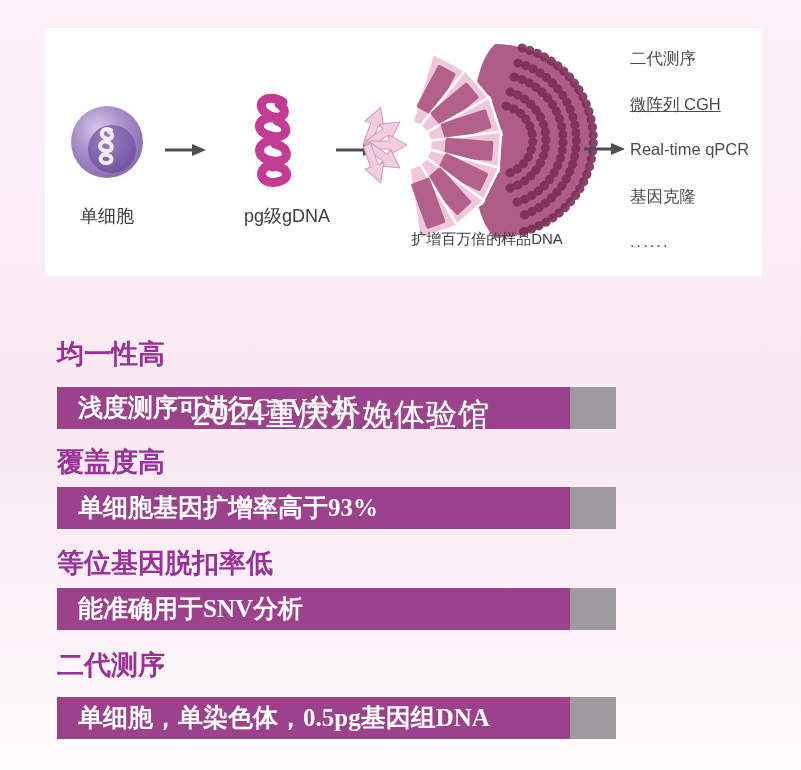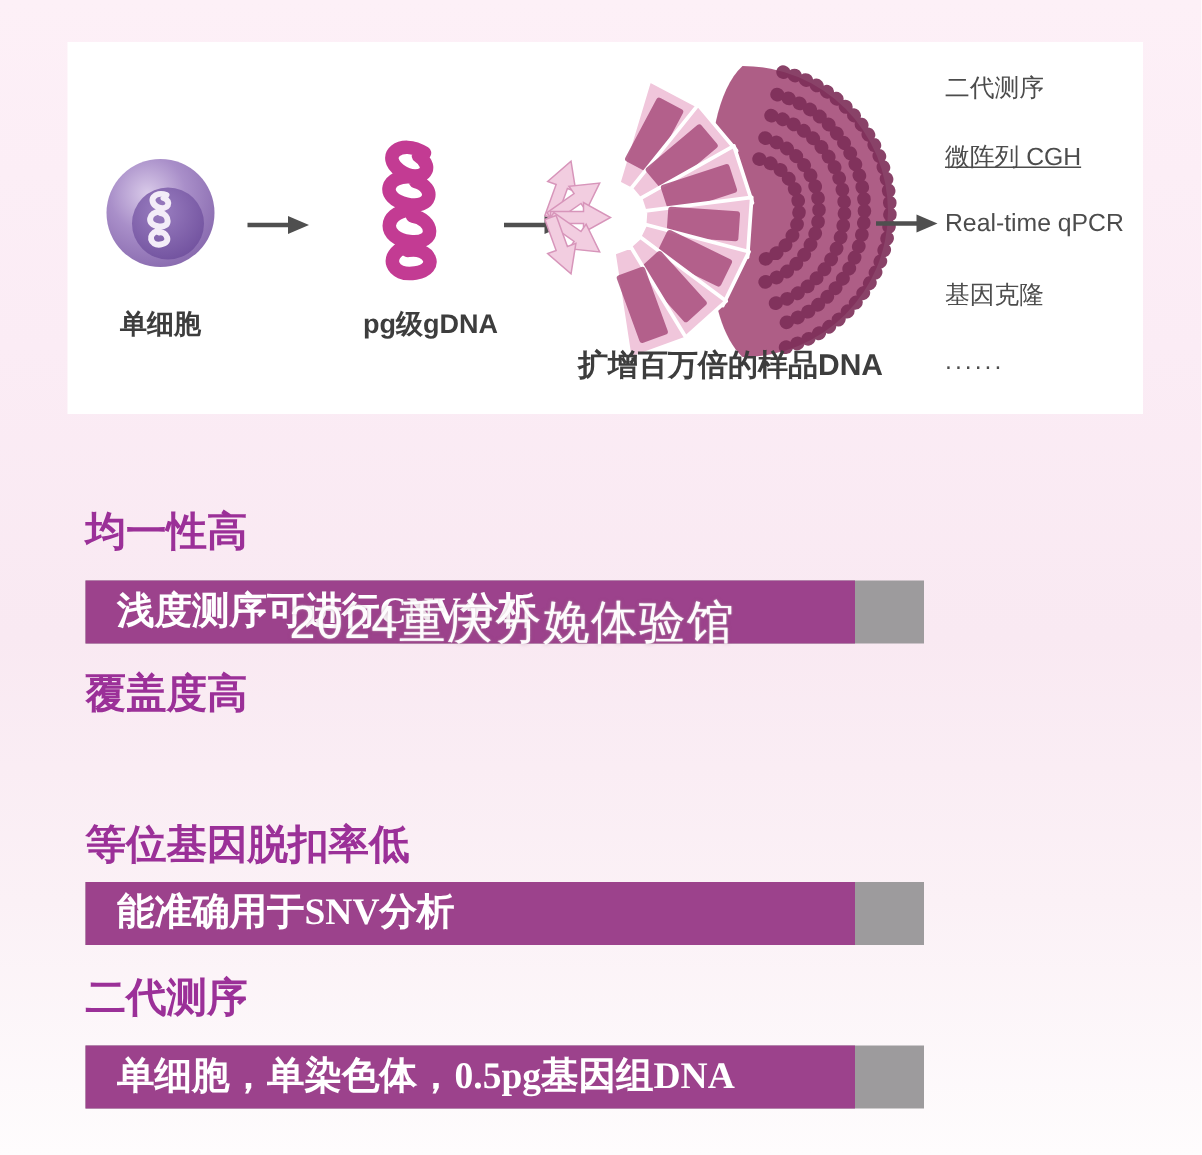--- a/index.html
+++ b/index.html
@@ -23,23 +23,22 @@
     background: #ffffff;
   }
   .panel svg { position: absolute; left: 0; top: 0; }
 
   .shape-label {
     position: absolute;
     transform: translateX(-50%);
     color: #3d3d3d;
     font-size: 18px;
     white-space: nowrap;
-    font-weight: bold;
-  }
-  .amplified-label { font-size: 20px; }
+  }
+  .amplified-label { font-size: 15px; }
 
   .app-item {
     position: absolute;
     left: 585px;
     color: #4c4c4c;
     font-size: 16.5px;
     white-space: nowrap;
     text-align: right;
   }
 
@@ -198,20 +197,24 @@
     <div class="app-item" style="top:204px; letter-spacing:2px;">......</div>
   </div>
 
   <div class="feature-heading" style="top:336px;">均一性高</div>
   <div class="bar-track" style="top:387px;">
     <div class="bar-fill"></div>
     <div class="bar-label">浅度测序可进行CNV分析</div>
   </div>
 
   <div class="feature-heading" style="top:444px;">覆盖度高</div>
+  <div class="bar-track" style="top:487px;">
+    <div class="bar-fill"></div>
+    <div class="bar-label">单细胞基因扩增率高于93%</div>
+  </div>
 
   <div class="feature-heading" style="top:545px;">等位基因脱扣率低</div>
   <div class="bar-track" style="top:588px;">
     <div class="bar-fill"></div>
     <div class="bar-label">能准确用于SNV分析</div>
   </div>
 
   <div class="feature-heading" style="top:647px;">二代测序</div>
   <div class="bar-track" style="top:697px;">
     <div class="bar-fill"></div>

